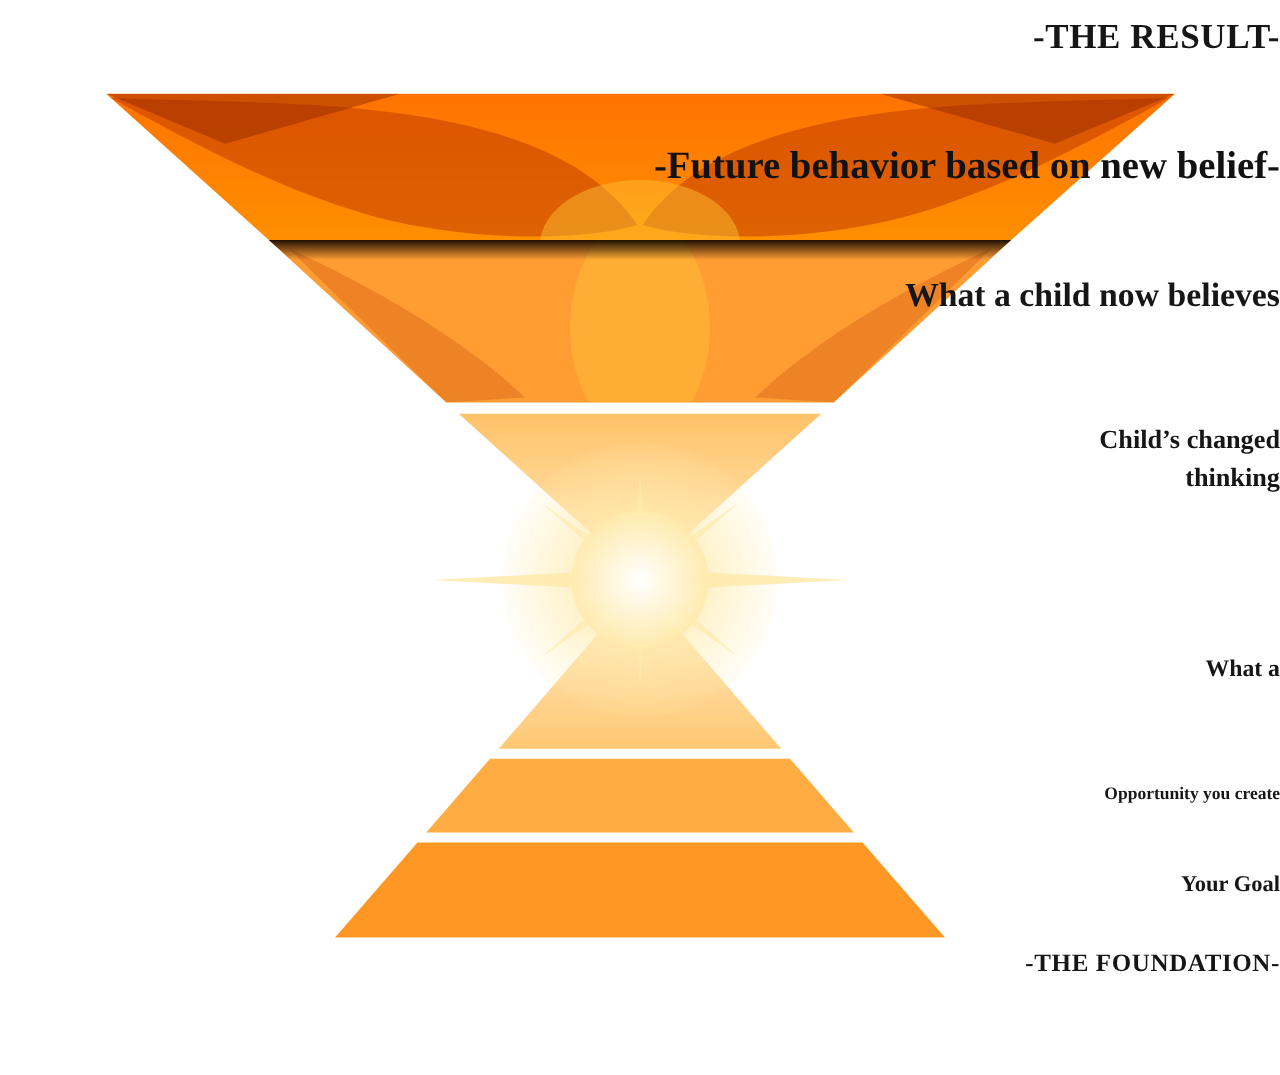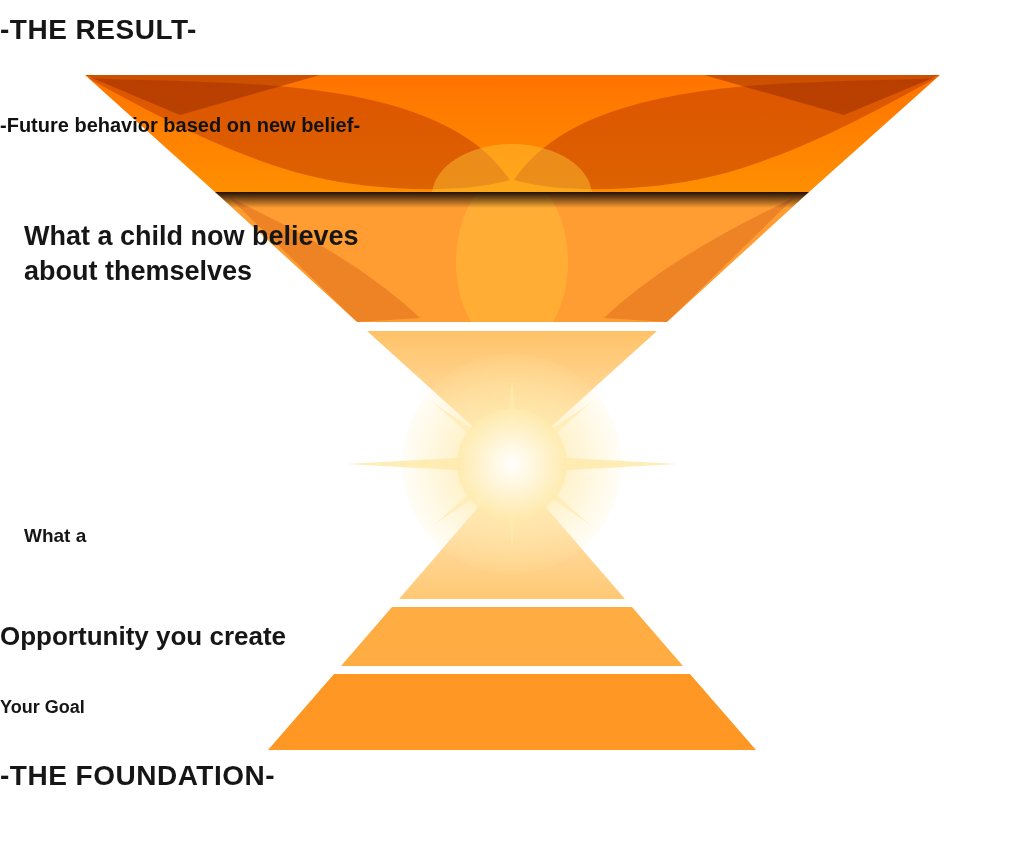--- a/index.html
+++ b/index.html
@@ -17,32 +17,33 @@
   }
   .canvas svg {
     position: absolute;
     left: 0;
     top: 0;
   }
   .txt {
     position: absolute;
     left: 0;
     width: 100%;
-    text-align: left;
+    text-align: right;
     color: #161616;
     font-weight: 700;
     pointer-events: none;
+    font-family: Liberation Serif, serif;
   }
   .heading-top    { top: 14px;  font-size: 28px; letter-spacing: 0.5px; }
-  .heading-bottom { top: 760px; font-size: 28px; letter-spacing: 0.5px; }
-  .tier1-label    { top: 114px; font-size: 20px; color: #121212; }
+  .heading-bottom { top: 760px; font-size: 20px; letter-spacing: 0.5px; }
+  .tier1-label    { top: 114px; font-size: 31px; color: #121212; }
   .tier2-label    { top: 219px; font-size: 27px; line-height: 35px; }
   .tier3-label    { top: 336px; font-size: 21px; line-height: 31px; }
   .achieves-label { top: 520px; font-size: 19px; line-height: 31px; }
-  .opportunity-label { top: 623px; font-size: 26px; line-height: 26px; }
+  .opportunity-label { top: 623px; font-size: 14px; line-height: 26px; }
   .goal-label     { top: 694px; font-size: 18px; line-height: 26px; }
   .line { display: block; margin-left: 24px; }
 </style>
 </head>
 <body>
 
 <div class="canvas">
 
   <svg width="1024" height="860" viewBox="0 0 1024 860">
     <defs>
@@ -116,23 +117,26 @@
       <circle cx="512" cy="464" r="55" fill="url(#gradGlow)"></circle>
     </g>
   </svg>
 
   <div class="txt heading-top">-THE RESULT-</div>
 
   <div class="txt tier1-label">-Future behavior based on new belief-</div>
 
   <div class="txt tier2-label">
     <span class="line">What a child now believes</span>
-    <span class="line">about themselves</span>
   </div>
 
+  <div class="txt tier3-label">
+    <span class="line">Child’s changed</span>
+    <span class="line">thinking</span>
+  </div>
 
   <div class="txt achieves-label">
     <span class="line">What a</span>
   </div>
 
   <div class="txt opportunity-label">Opportunity you create</div>
 
   <div class="txt goal-label">Your Goal</div>
 
   <div class="txt heading-bottom">-THE FOUNDATION-</div>

